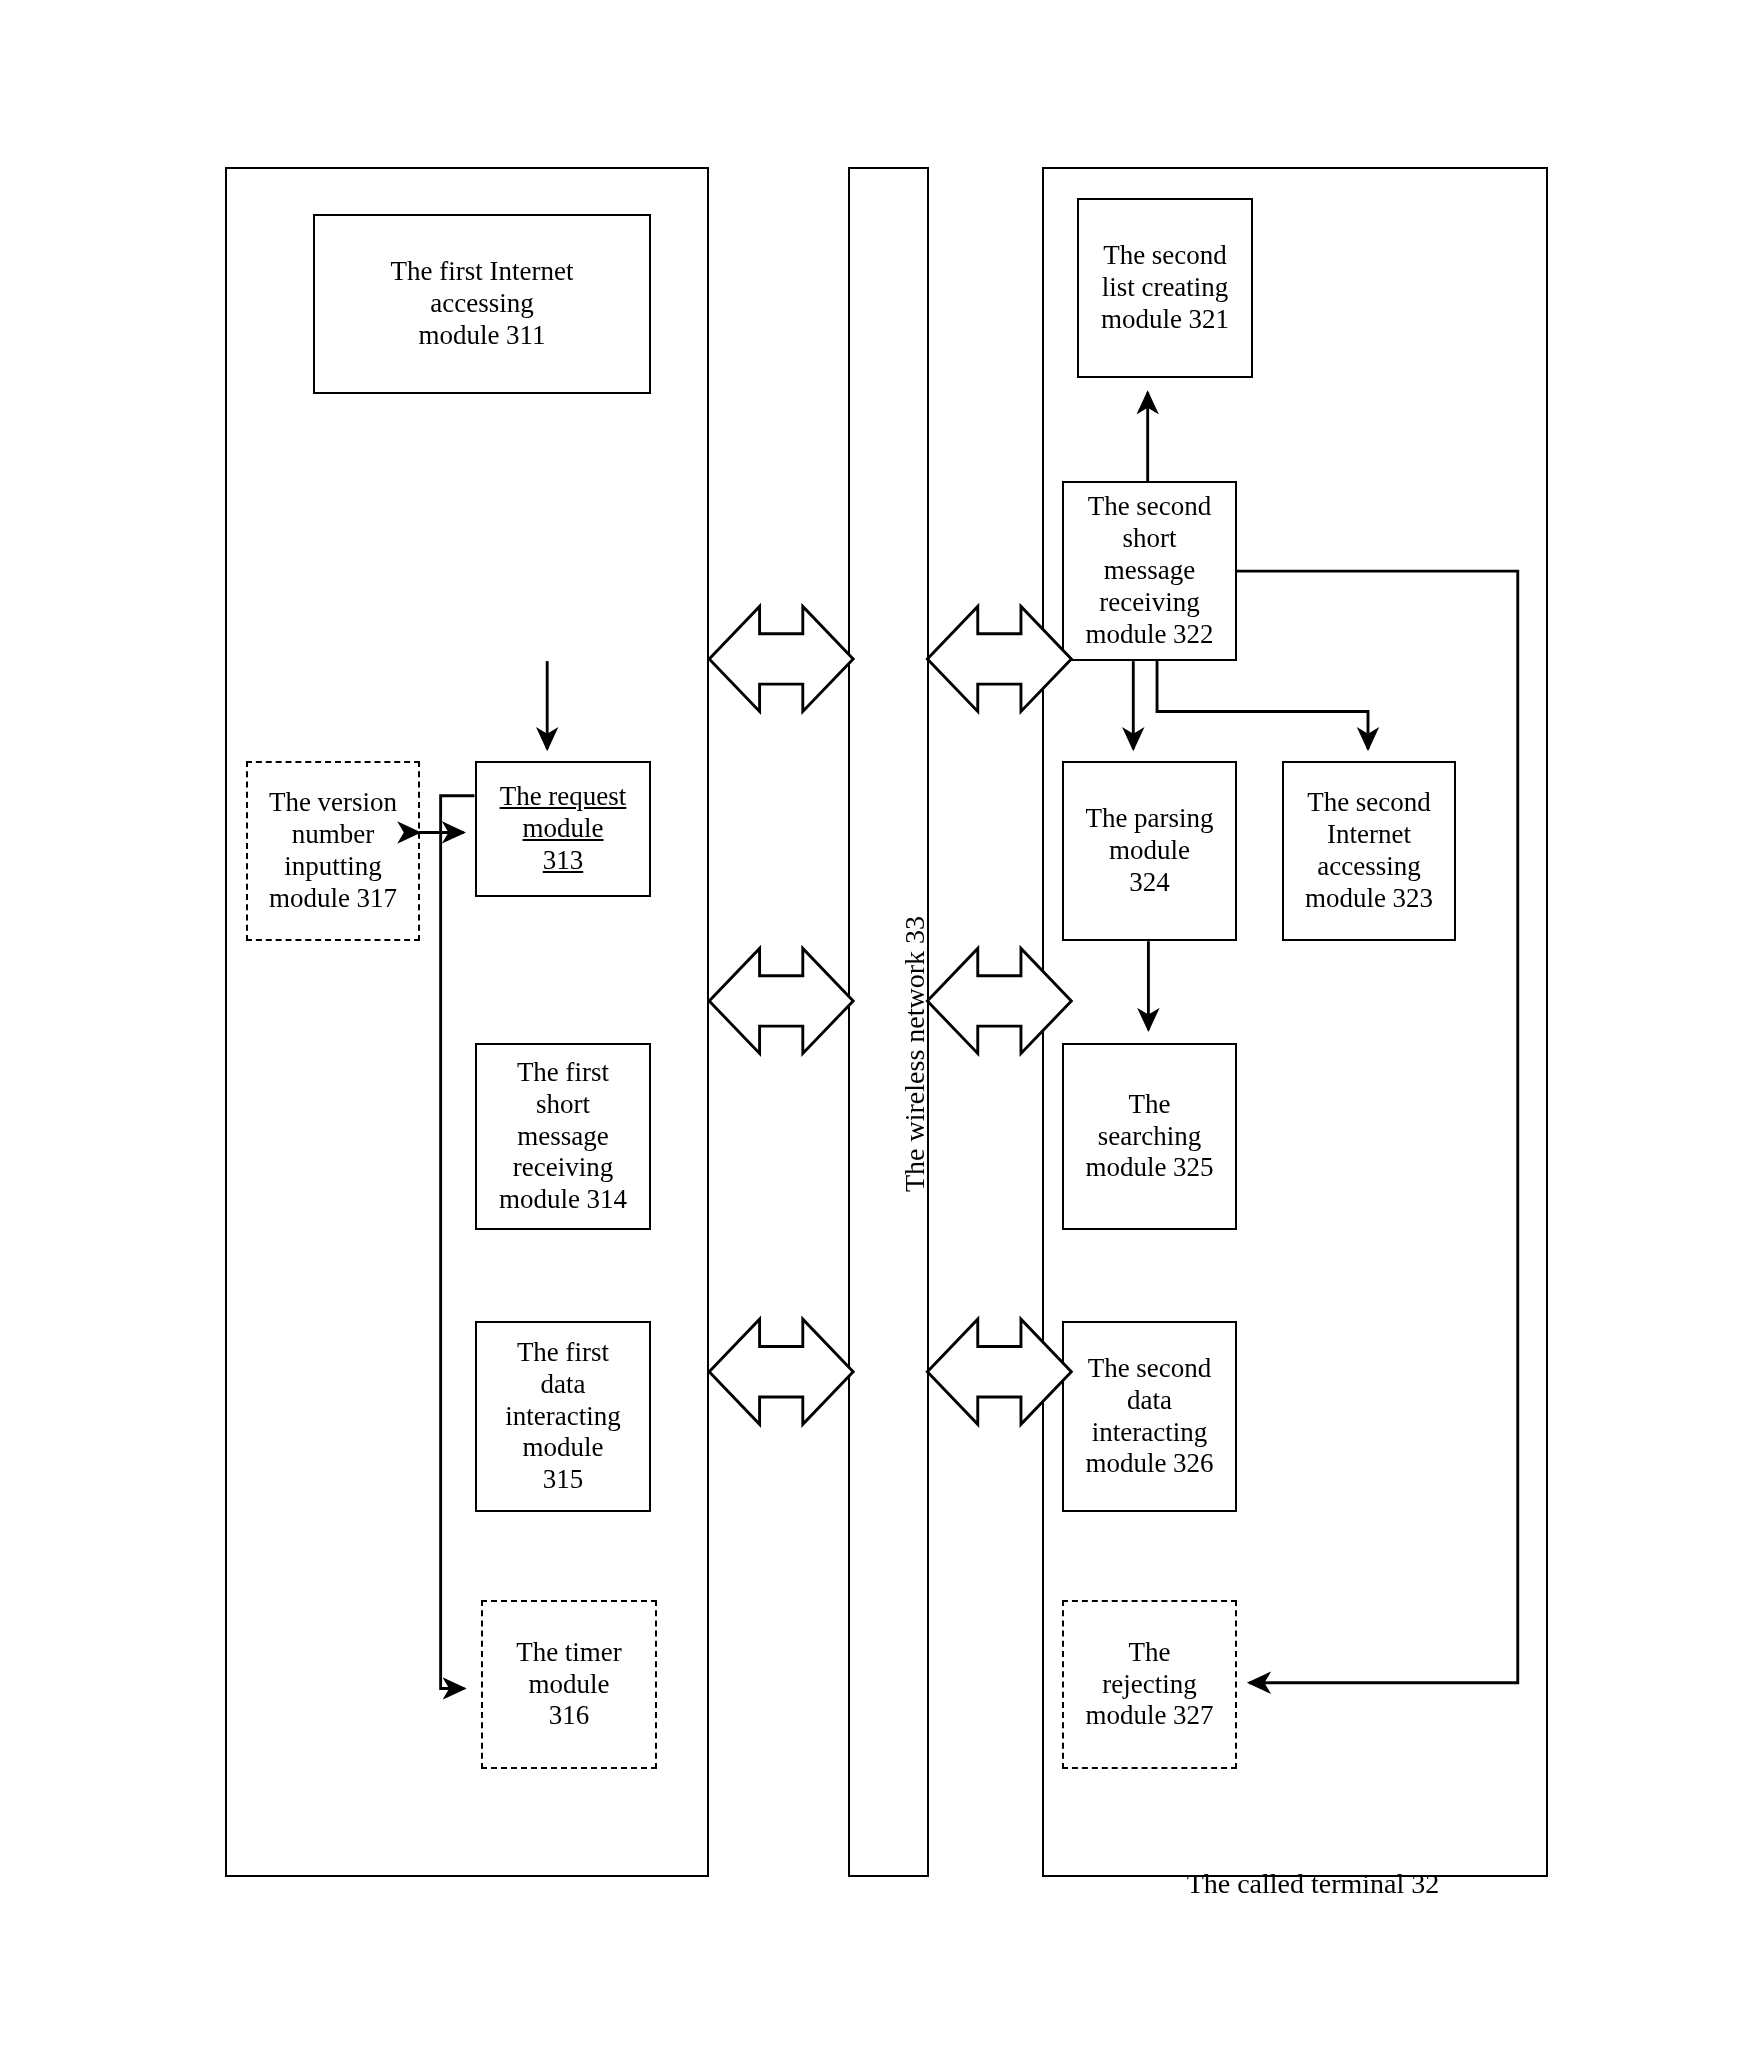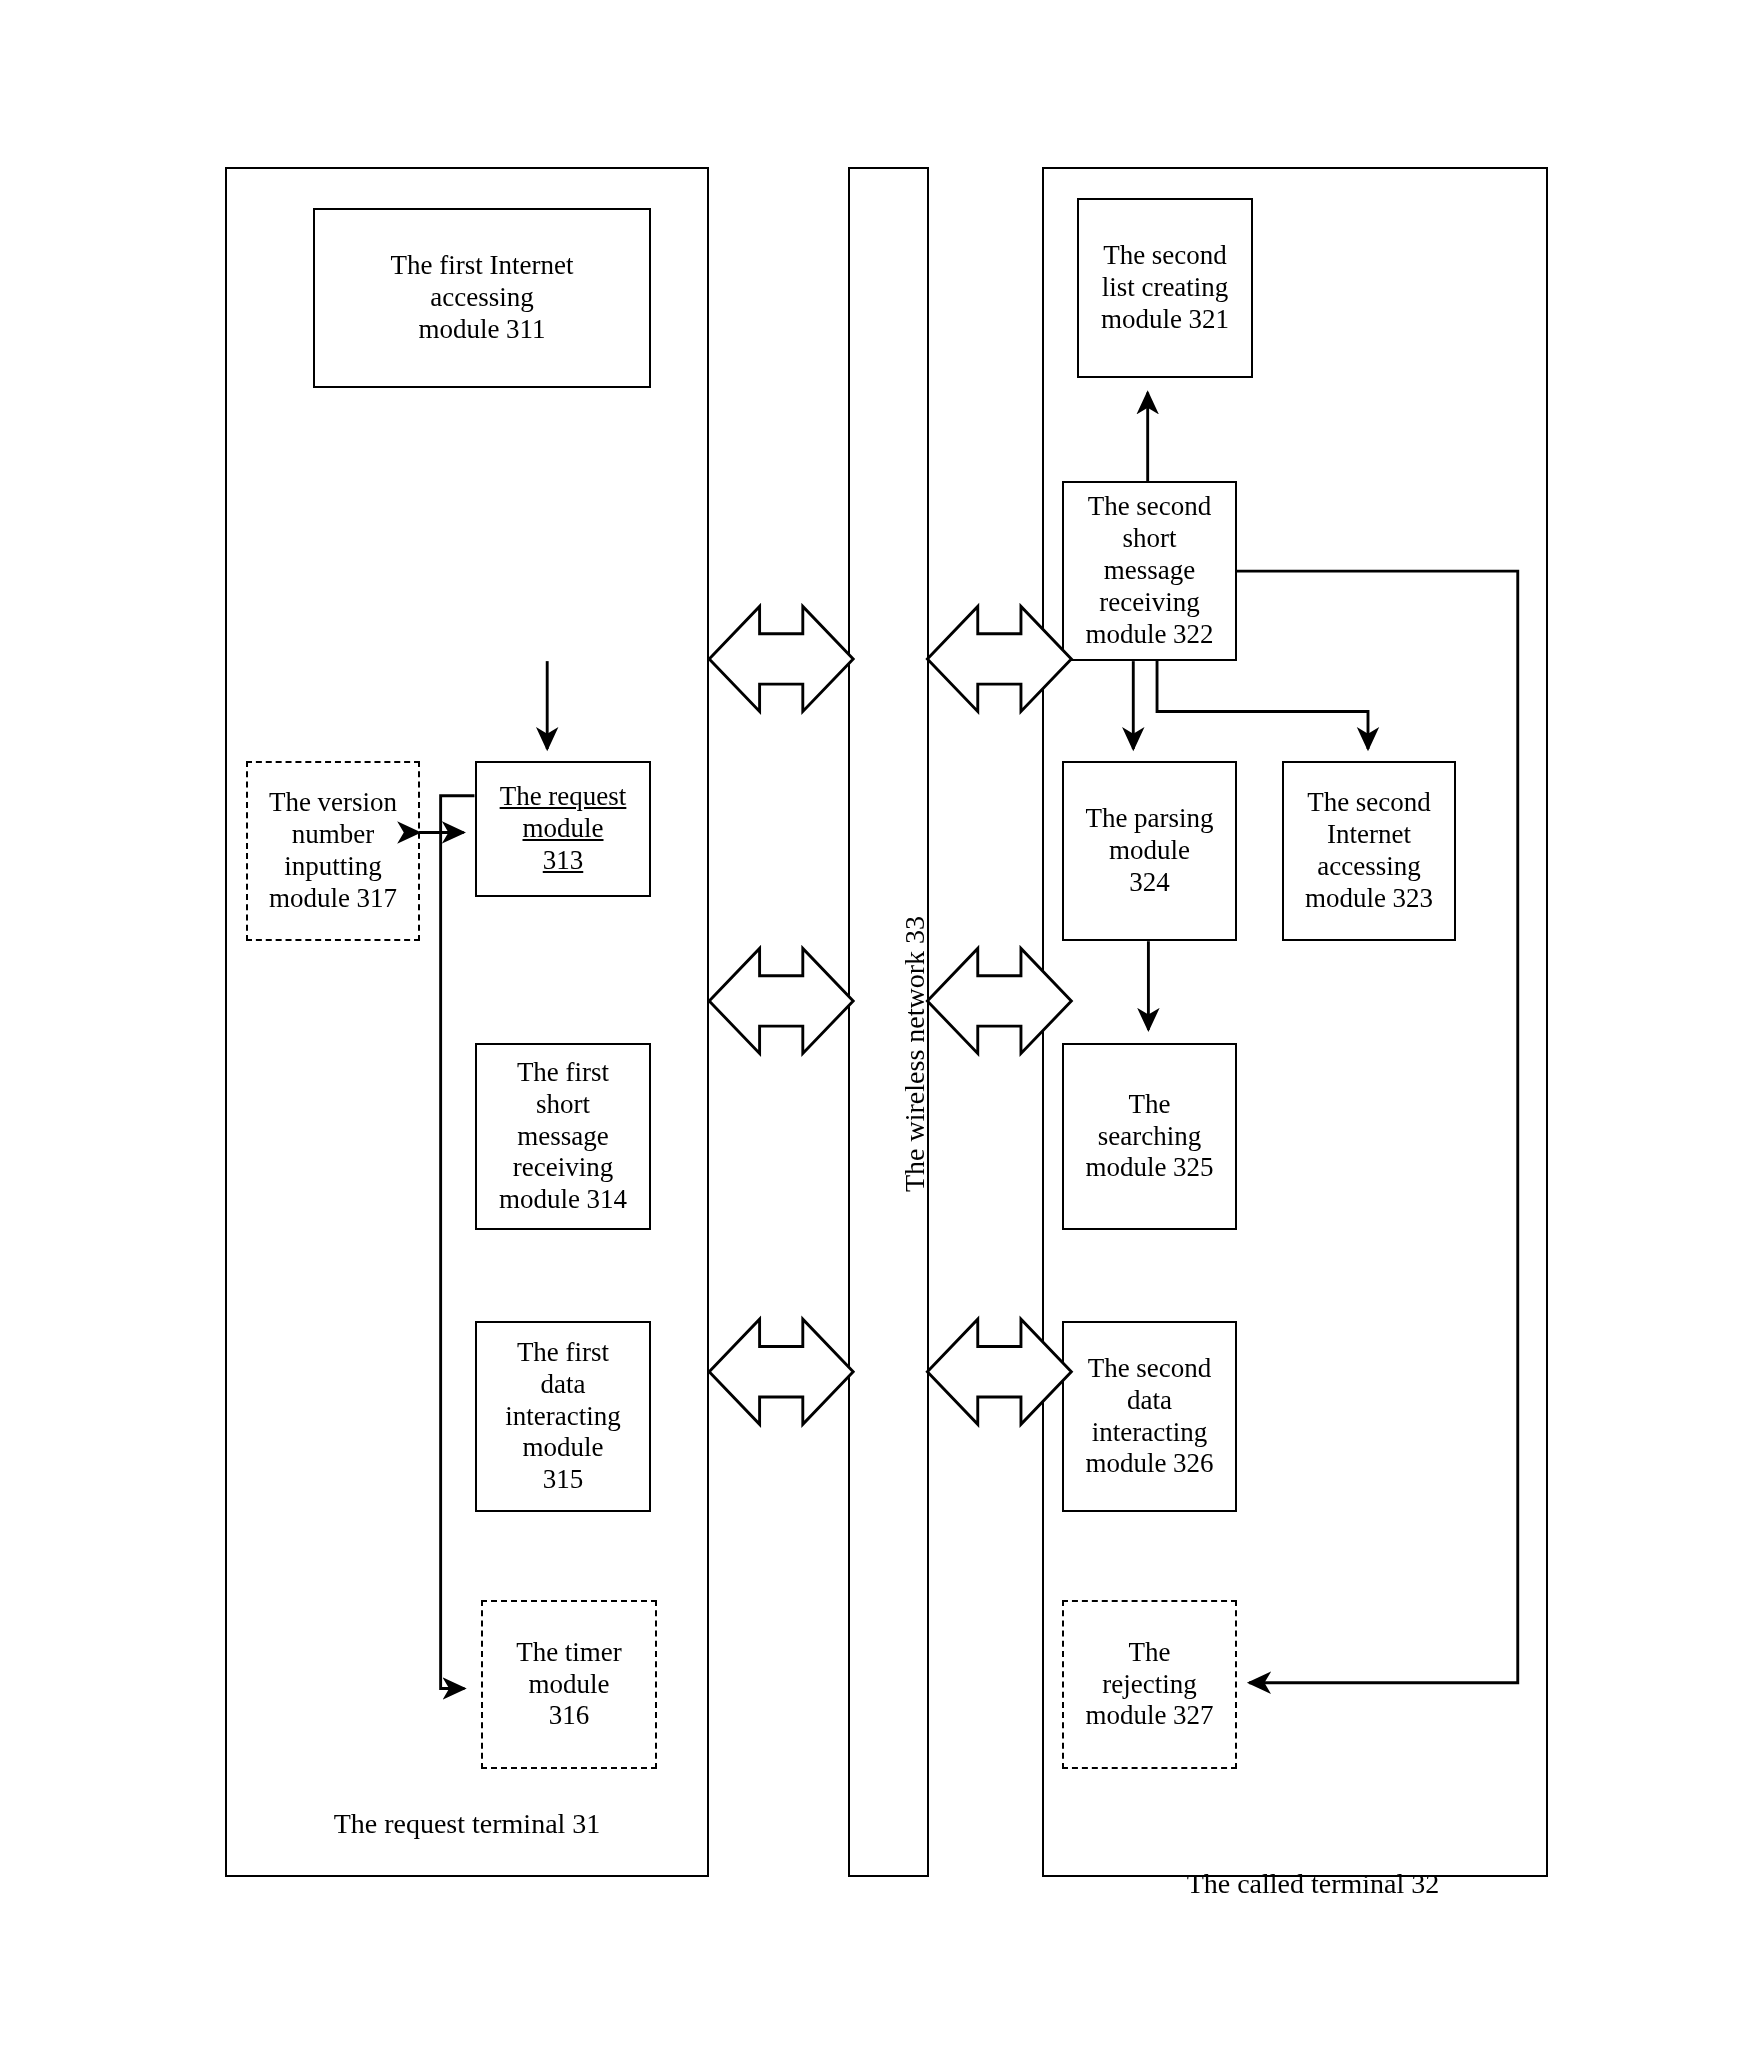--- a/index.html
+++ b/index.html
@@ -62,21 +62,21 @@
 <body>
 
 <div id="page">
 
   <div class="outer" style="left:225px; top:167px; width:484px; height:1710px;"></div>
 
   <div class="netbar" style="left:848px; top:167px; width:81px; height:1710px;"></div>
 
   <div class="outer" style="left:1042px; top:167px; width:506px; height:1710px;"></div>
 
-  <div class="mod wide" style="left:313px; top:208px; width:338px; height:180px;">
+  <div class="mod wide" style="left:313px; top:214px; width:338px; height:180px;">
     <span>The first Internet
 accessing
 module 311</span>
   </div>
 
 
   <div class="mod dashed" style="left:246px; top:761px; width:174px; height:180px;">
     <span>The version
 number
 inputting
@@ -104,23 +104,20 @@
 module
 315</span>
   </div>
 
   <div class="mod dashed wide" style="left:481px; top:1600px; width:176px; height:169px;">
     <span>The timer
 module
 316</span>
   </div>
 
-  <div class="terminal-label" style="left:225px; top:1808px; width:484px;">
-    <span>The request terminal 31</span>
-  </div>
 
   <div class="vert-label" style="left:899px; top:1192px;">
     <span>The wireless network 33</span>
   </div>
 
   <div class="mod" style="left:1077px; top:198px; width:176px; height:180px;">
     <span>The second
 list creating
 module 321</span>
   </div>

